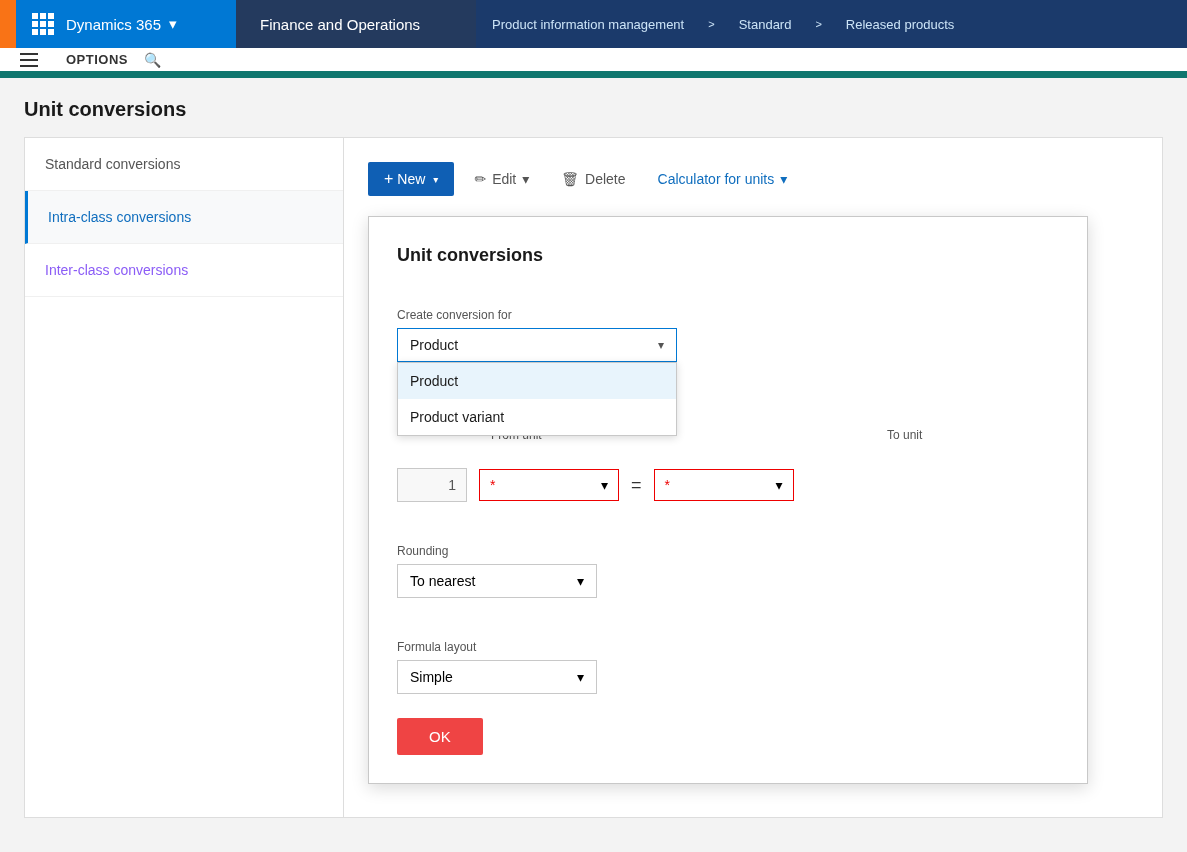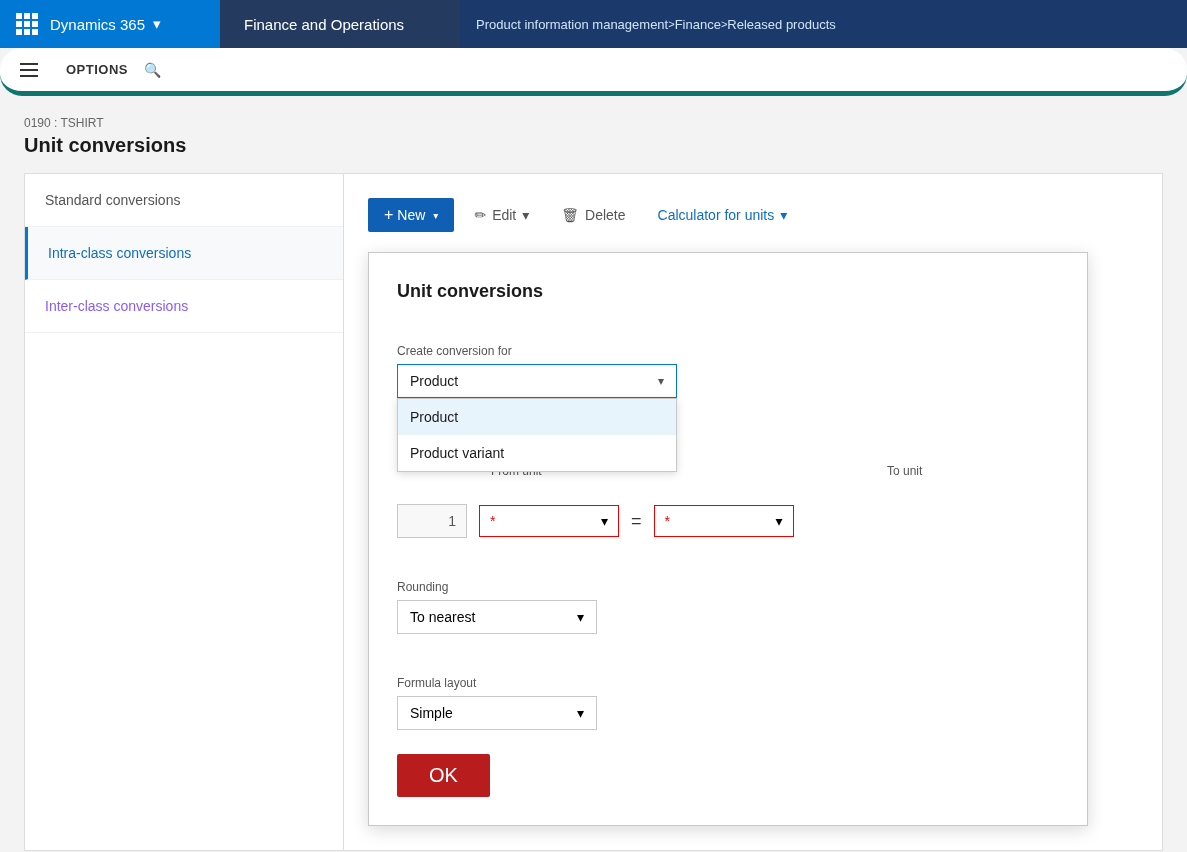--- a/index.html
+++ b/index.html
@@ -6,21 +6,21 @@
     body { width: 1187px; height: 852px; overflow: hidden; background: #f3f3f3; }
 
     
     .top-nav {
       display: flex;
       align-items: center;
       height: 48px;
       background: #1a1a2e;
       background: #0a0a1a;
     }
-    .top-nav { background: #f97316; }
+    .top-nav { background: #f97316; padding-left: 16px; }
     .nav-brand {
       display: flex;
       align-items: center;
       height: 100%;
       padding: 0 16px;
       background: #0078d4;
       color: white;
       font-size: 15px;
       font-weight: 400;
       gap: 8px;
@@ -50,36 +50,35 @@
       min-width: 240px;
     }
     .nav-breadcrumb {
       display: flex;
       align-items: center;
       height: 100%;
       padding: 0 16px;
       color: white;
       font-size: 13px;
       background: #1b3a6b;
-      gap: 0;
+      gap: 24px;
       flex: 1;
     }
     .nav-breadcrumb .crumb { color: #cce4f7; }
     .nav-breadcrumb .separator { color: #cce4f7; font-size: 11px; }
 
     
     .toolbar {
       display: flex;
       align-items: center;
-      height: 48px;
-      background: white;
-      border-bottom: 5px solid #0f766e;
+      height: 30px;
+      background: white;
+      border-bottom: 7px solid #0f766e;
       padding: 0 16px;
       gap: 16px;
-      border-radius: 22px;
     }
     .hamburger {
       display: flex;
       flex-direction: column;
       gap: 4px;
       cursor: pointer;
       padding: 4px;
       margin-right: 8px;
     }
     .hamburger span { display: block; width: 18px; height: 2px; background: #333; }
@@ -307,25 +306,25 @@
       justify-content: space-between;
       border: 1px solid #c8c8c8;
       padding: 8px 12px;
       font-size: 14px;
       width: 200px;
       cursor: pointer;
       background: white;
     }
     .form-group { margin-bottom: 16px; }
     .btn-ok {
-      background: #b91c1c;
+      background: #ef4444;
       color: white;
       border: none;
       padding: 10px 32px;
-      font-size: 20px;
+      font-size: 15px;
       cursor: pointer;
       border-radius: 2px;
       margin-top: 8px;
     }
   </style>
 </head>
 <body>
 
 <div class="top-nav">
   <div class="nav-brand">
@@ -342,38 +341,37 @@
     </div>
     <span>Dynamics 365</span>
     <span>▾</span>
   </div>
   <div class="nav-finance">
     <span>Finance and Operations</span>
   </div>
   <div class="nav-breadcrumb">
     <span class="crumb">Product information management</span>
     <span class="separator">&gt;</span>
-    <span class="crumb">Finance</span>
+    <span class="crumb">Standard</span>
     <span class="separator">&gt;</span>
     <span class="crumb">Released products</span>
   </div>
 </div>
 
 <div class="toolbar">
   <div class="hamburger">
     <span></span>
       <span></span>
       <span></span>
   </div>
   <span class="toolbar-options">OPTIONS</span>
   <span class="toolbar-search-icon">🔍</span>
 </div>
 
 <div class="content-area">
-  <div class="page-breadcrumb">0190 : TSHIRT</div>
   <div class="page-title">Unit conversions</div>
 
   <div class="two-col">
 
     <div class="left-sidebar">
       <div class="sidebar-item">
         <span>Standard conversions</span>
       </div>
       <div class="sidebar-item active">
         <span>Intra-class conversions</span>

